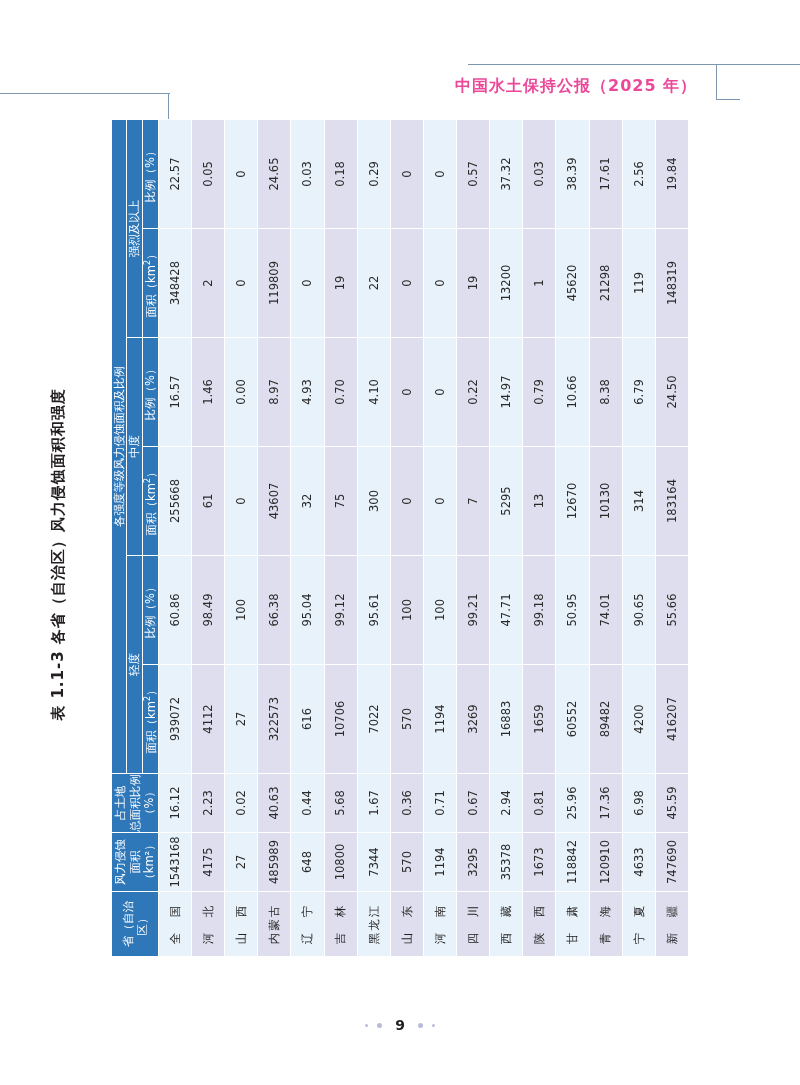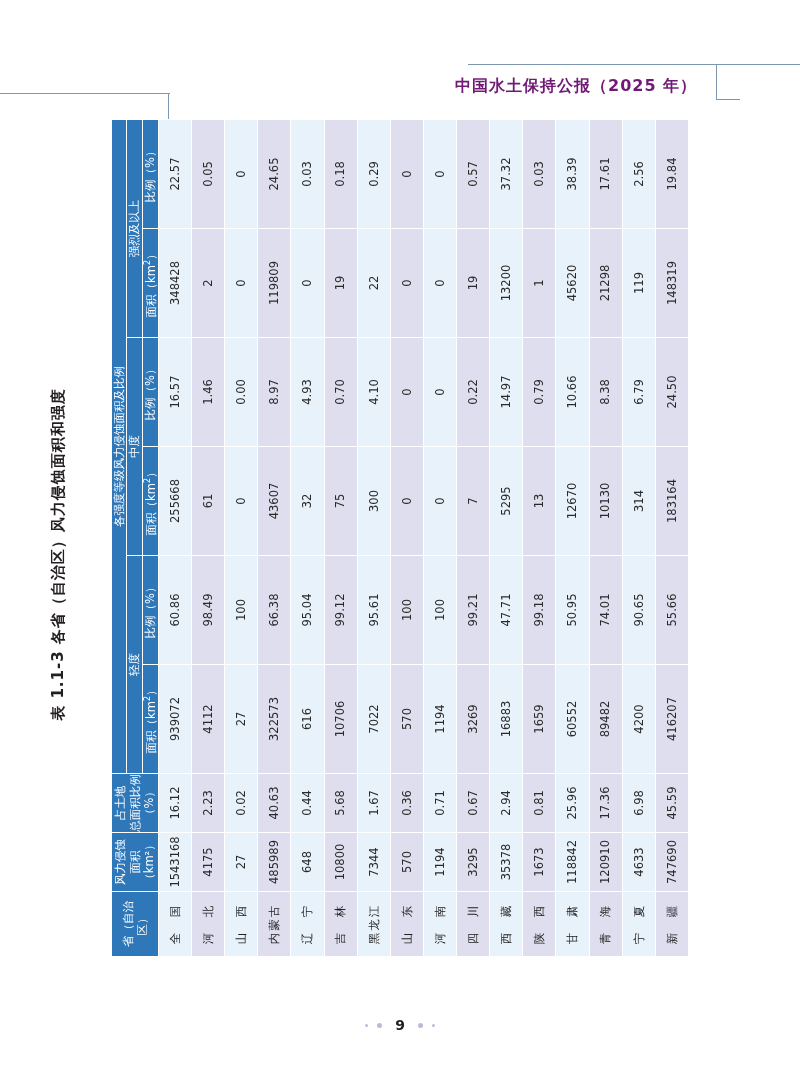--- a/index.html
+++ b/index.html
@@ -34,21 +34,21 @@
   .hdr-bracket-right-v{
     position:absolute;left:716px;top:64px;width:1px;height:36px;
     background:#7d97ae;
   }
   .hdr-bracket-right-h{
     position:absolute;left:716px;top:99px;width:24px;height:1px;
     background:#7d97ae;
   }
   .hdr-title{
     position:absolute;left:455px;top:76px;
-    font-size:16px;color:#701a75;font-weight:700;
+    font-size:16px;color:#ec4899;font-weight:700;
     letter-spacing:1px;
     white-space:nowrap;
     font-family:"DejaVu Sans","Liberation Sans",sans-serif;
   }
 
   
   
   .rot-stage{
     position:absolute;
     left:0;top:0;width:800px;height:1085px;

